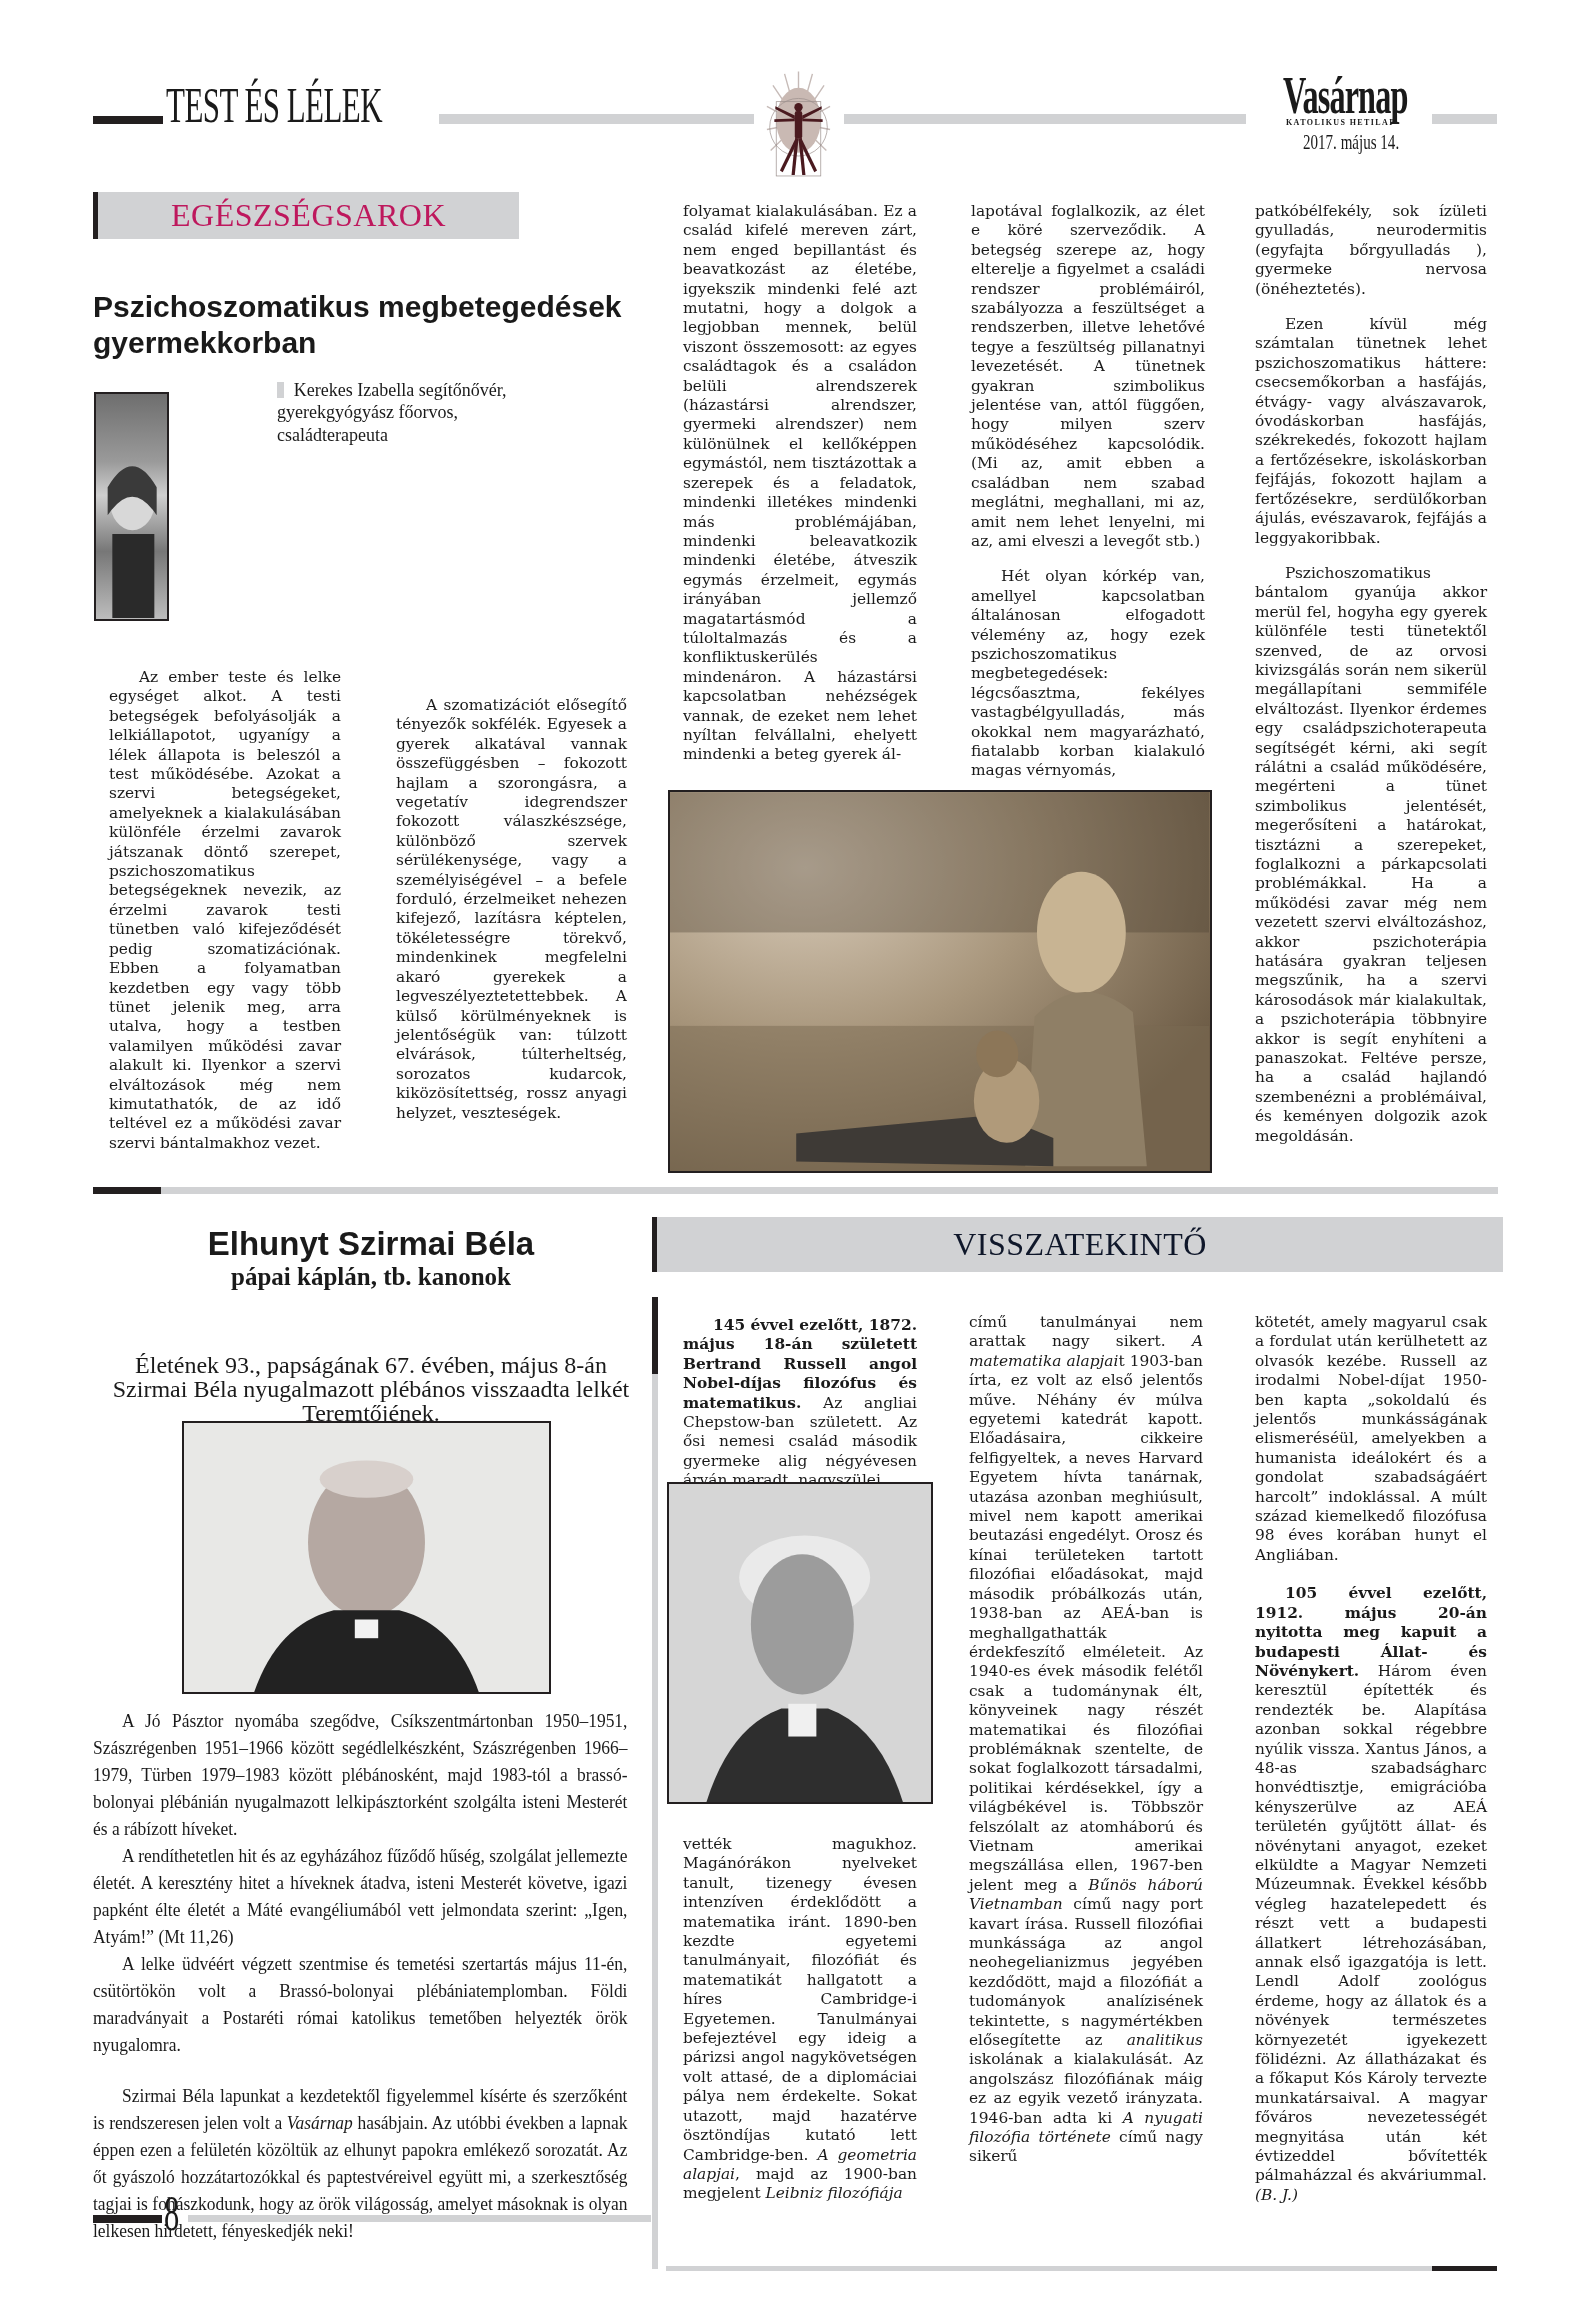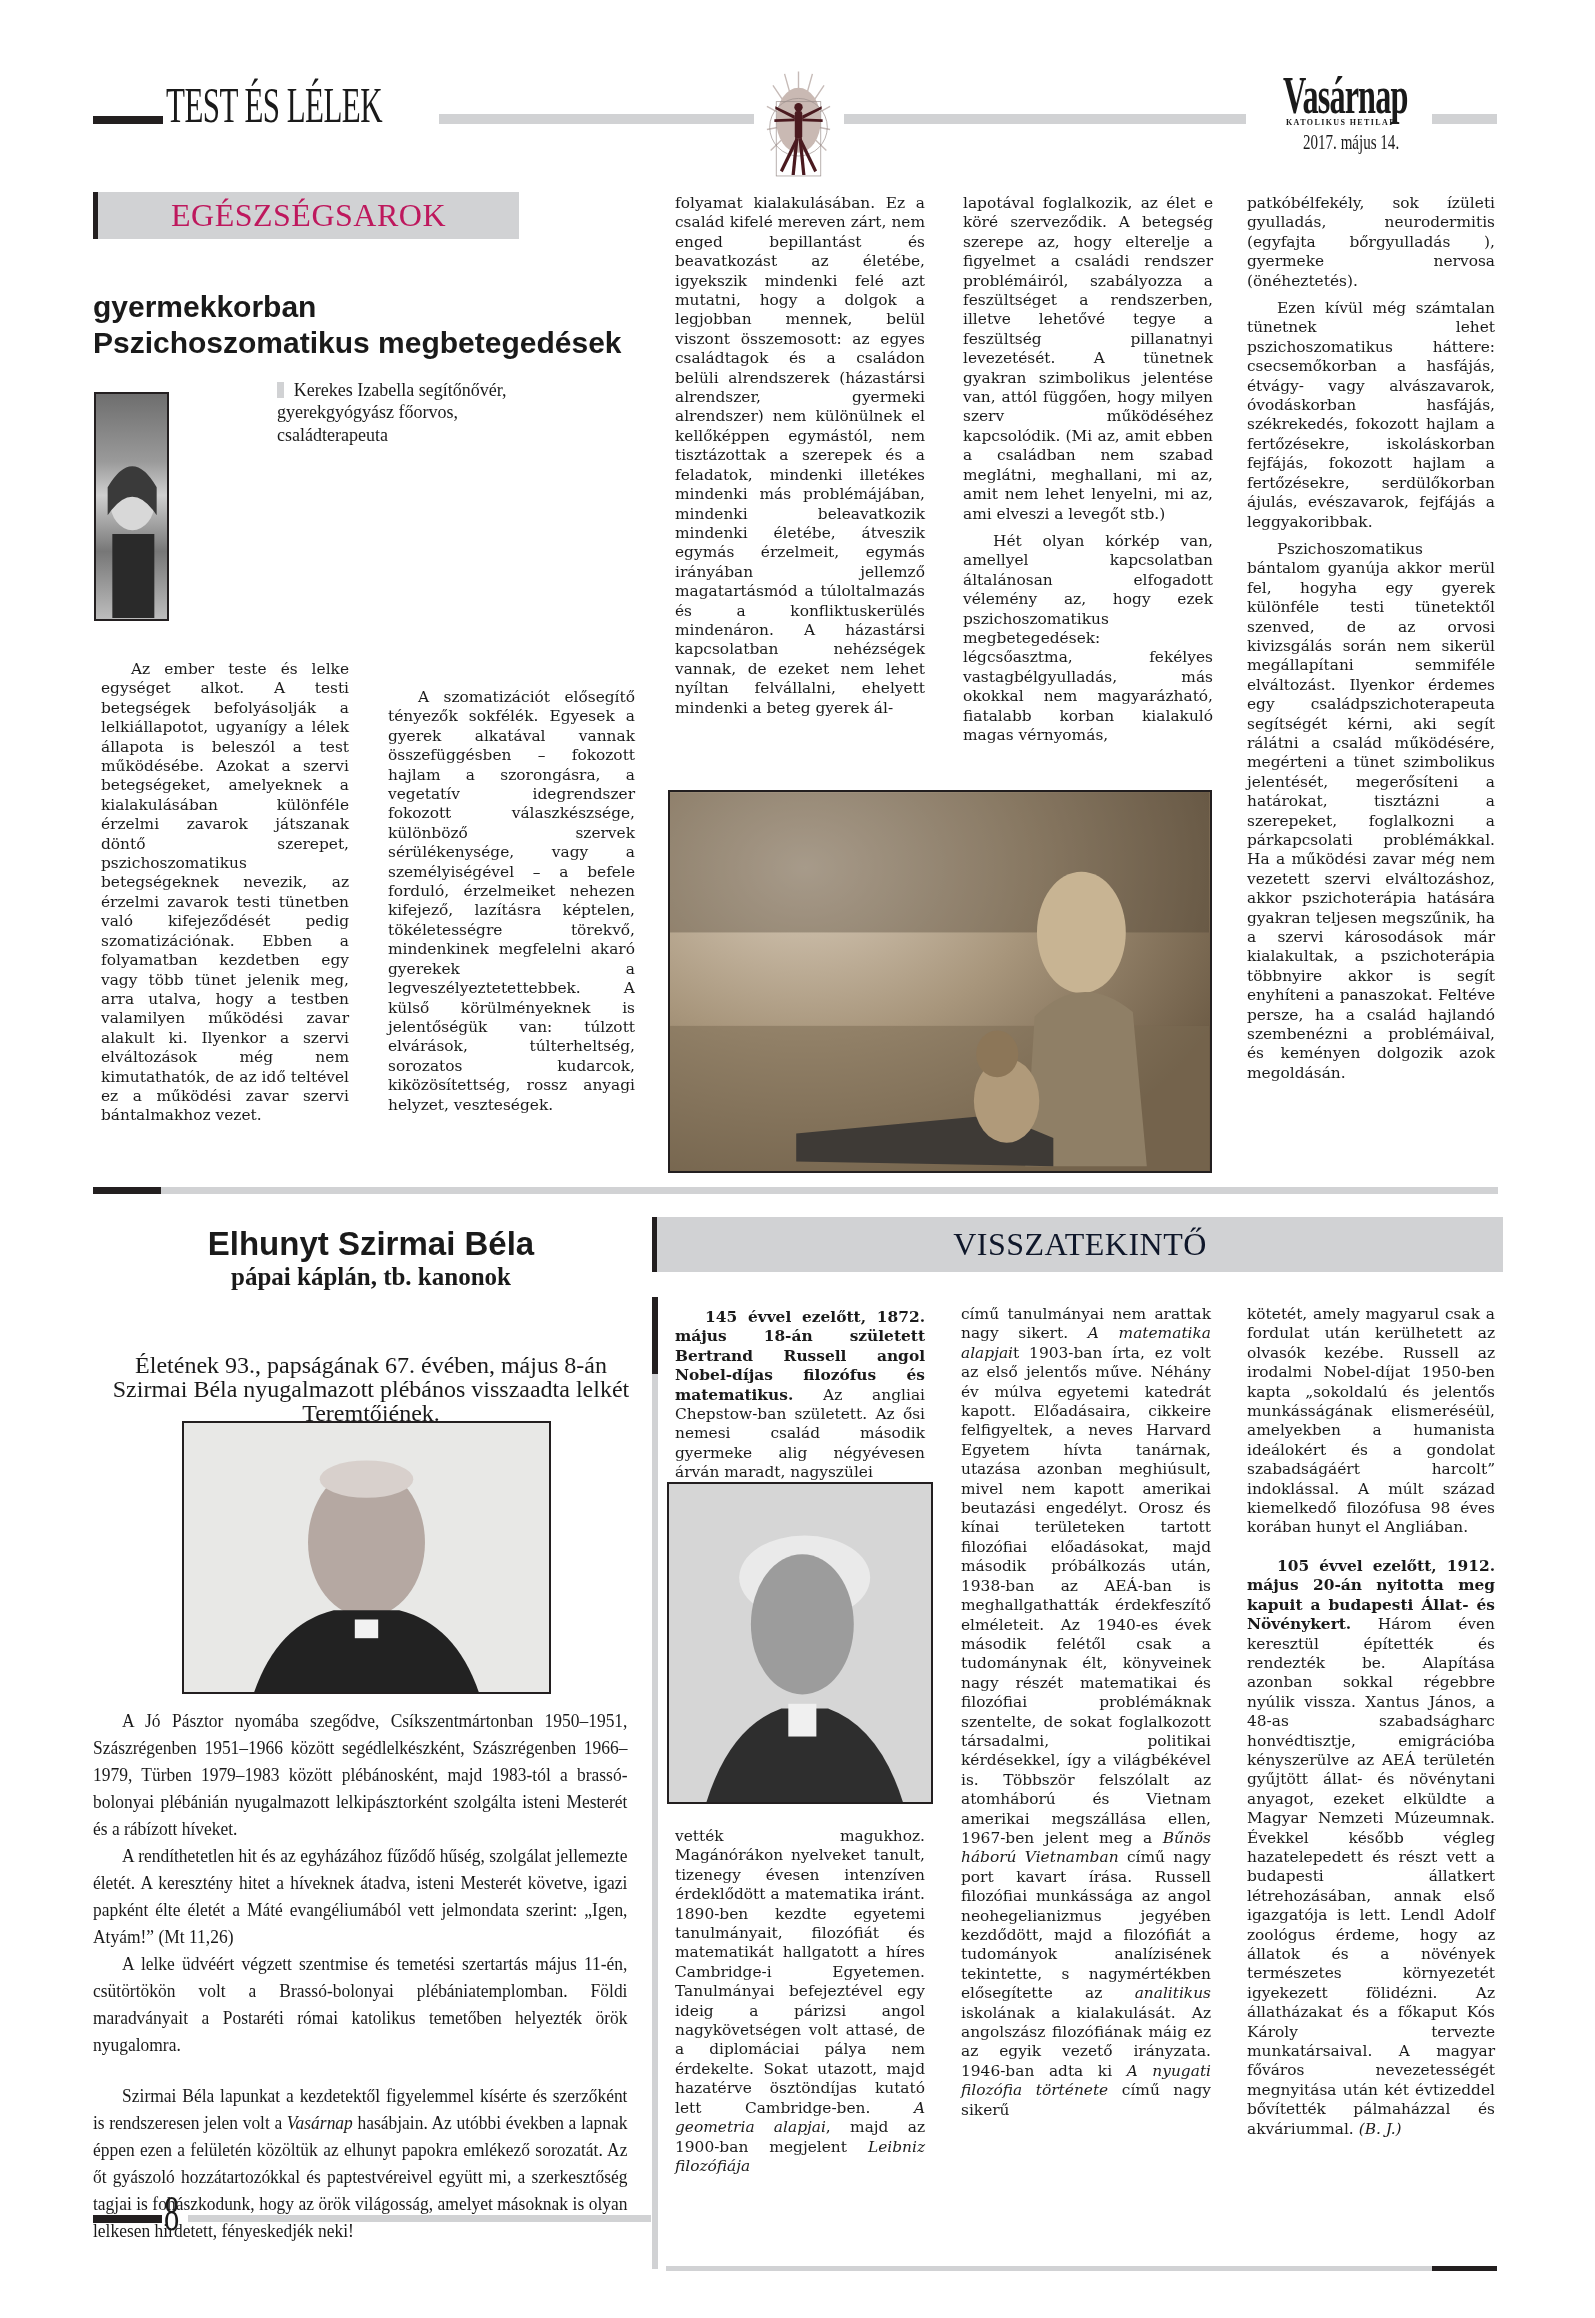--- a/index.html
+++ b/index.html
@@ -3,21 +3,21 @@
 <meta charset="utf-8">
 <style>
   html, body { margin:0; padding:0; background:#fff; }
   body { width:1595px; height:2319px; position:relative; overflow:hidden; font-family:"DejaVu Serif", serif; color:#1a1a1a; }
   .abs { position:absolute; }
   .serif { font-family:"Liberation Serif", serif; }
   .sans { font-family:"Liberation Sans", sans-serif; }
   .rule-gray { background:#d1d2d4; }
   .rule-black { background:#231f20; }
   .col { position:absolute; font-family:"DejaVu Serif", serif; font-size:15.4px; line-height:19.4px; text-align:justify; hyphens:auto; }
-  .col p { margin:8px; text-indent:0; }
+  .col p { margin:16px; text-indent:0; }
   .col p.ind { text-indent:30px; }
   .col2 { position:absolute; font-family:"Liberation Serif", serif; font-size:18px; line-height:27px; text-align:justify; }
   .col2 p { margin:0; }
   .col2 p.ind { text-indent:30px; }
   .section-box { position:absolute; background:#d1d2d4; border-left:5.6px solid #231f20; display:flex; align-items:center; justify-content:center; }
   .section-title { font-family:"Liberation Serif", serif; font-size:32px; letter-spacing:0.5px; }
   .photo { position:absolute; border:2.8px solid #231f20; box-sizing:border-box; overflow:hidden; }
   i { font-style:italic; }
   b { font-weight:bold; }
 </style>
@@ -62,22 +62,22 @@
 <div class="abs rule-gray" style="left:844px;top:114px;width:402px;height:10.3px;"></div>
 <div class="abs serif" style="left:1283px;top:70px;font-size:52px;line-height:52px;font-weight:bold;transform:scaleX(0.62);transform-origin:left top;letter-spacing:-1.4px;">Vasárnap</div>
 <div class="abs serif" style="left:1286px;top:118px;font-size:8px;letter-spacing:1.4px;font-weight:bold;">KATOLIKUS HETILAP</div>
 <div class="abs rule-gray" style="left:1432px;top:114px;width:65px;height:10.3px;"></div>
 <div class="abs serif" style="left:1303px;top:130px;font-size:21.5px;transform:scaleX(0.7);transform-origin:left top;">2017. május 14.</div>
 
 <div class="section-box" style="left:93px;top:192px;width:421px;height:47px;">
   <span class="section-title" style="color:#be185d;">EGÉSZSÉGSAROK</span>
 </div>
 <div class="abs sans" style="left:93px;top:289px;font-size:30px;line-height:36px;font-weight:bold;">
+  <div>Pszichoszomatikus megbetegedések</div>
   <div>gyermekkorban</div>
-  <div>Pszichoszomatikus megbetegedések</div>
 </div>
 <div class="photo" style="left:94px;top:392px;width:74px;height:229px;width:75px;">
 </div>
 
 <div class="abs" style="left:94px;top:392px;width:75px;height:229px;border:2.3px solid #231f20;box-sizing:border-box;background:linear-gradient(180deg,#6e6e6e 0%,#9a9a9a 30%,#cfcfcf 45%,#777 70%,#bdbdbd 100%);">
   <svg width="70" height="224" viewBox="0 0 150 480">
       <ellipse cx="78" cy="230" rx="48" ry="62" fill="#d8d8d8"></ellipse>
       <path d="M25,200 Q78,110 130,200 L130,260 Q78,180 25,260Z" fill="#3a3a3a"></path>
       <rect x="35" y="300" width="90" height="180" fill="#2a2a2a"></rect>
     </svg>

